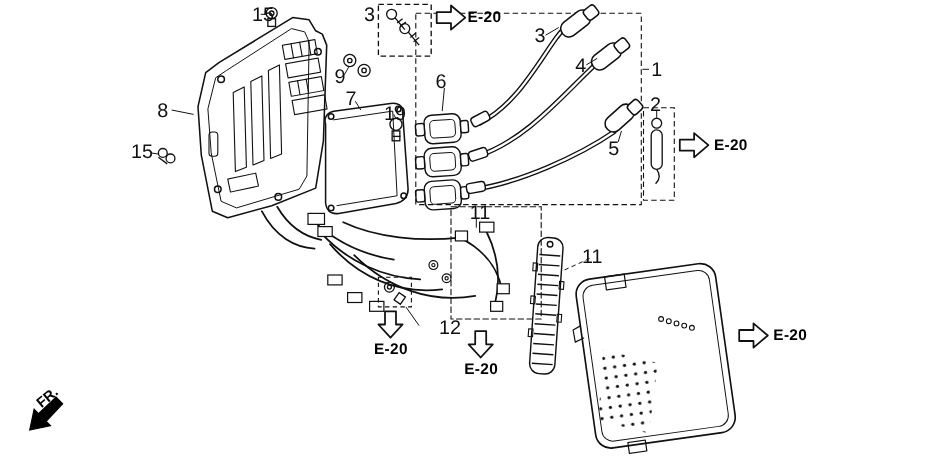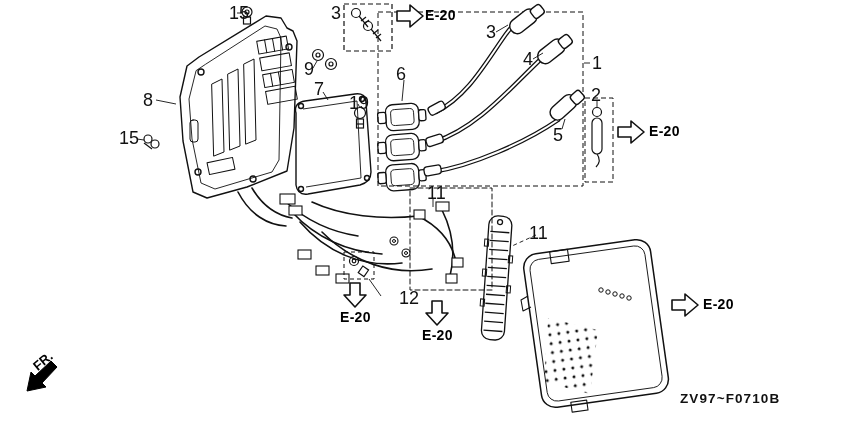--- a/index.html
+++ b/index.html
@@ -264,16 +264,15 @@
   <span class="pn" style="left:331px;top:6px">3</span>
   <span class="pn" style="left:229px;top:6px">15</span>
   <span class="pn" style="left:349px;top:96px">19</span>
 
   <span class="ref" style="left:425px;top:8px">E-20</span>
   <span class="ref" style="left:649px;top:124px">E-20</span>
   <span class="ref" style="left:340px;top:310px">E-20</span>
   <span class="ref" style="left:422px;top:328px">E-20</span>
   <span class="ref" style="left:703px;top:297px">E-20</span>
 
-  <span class="code" style="left:680px;top:391px">ZV97~F0710B</span>
   <span class="fr" style="left:30px;top:362px">FR.</span>
 
 </div>
 
 </body></html>

